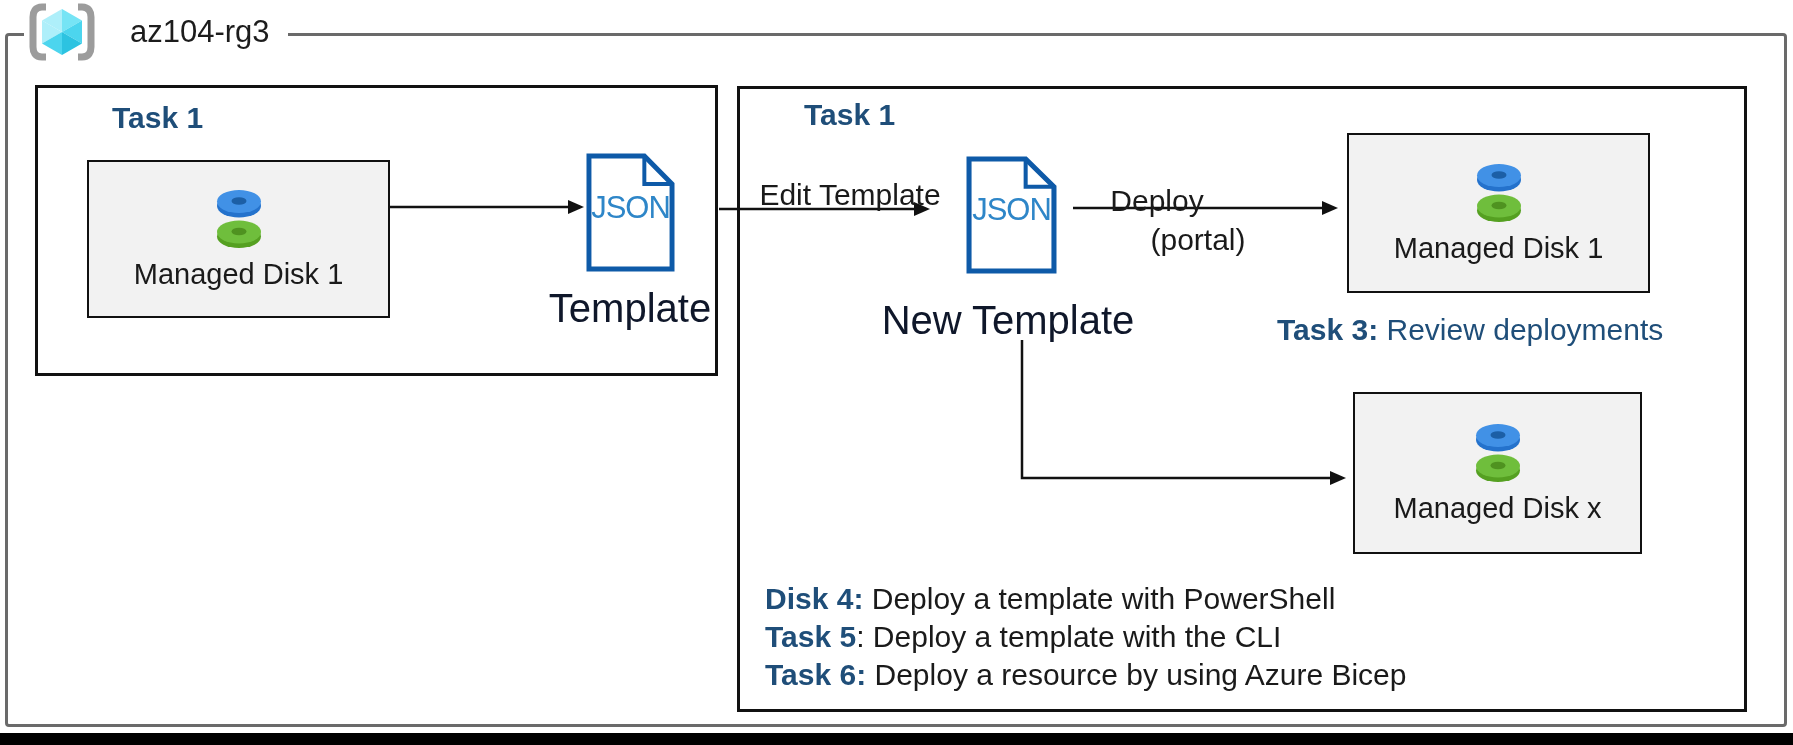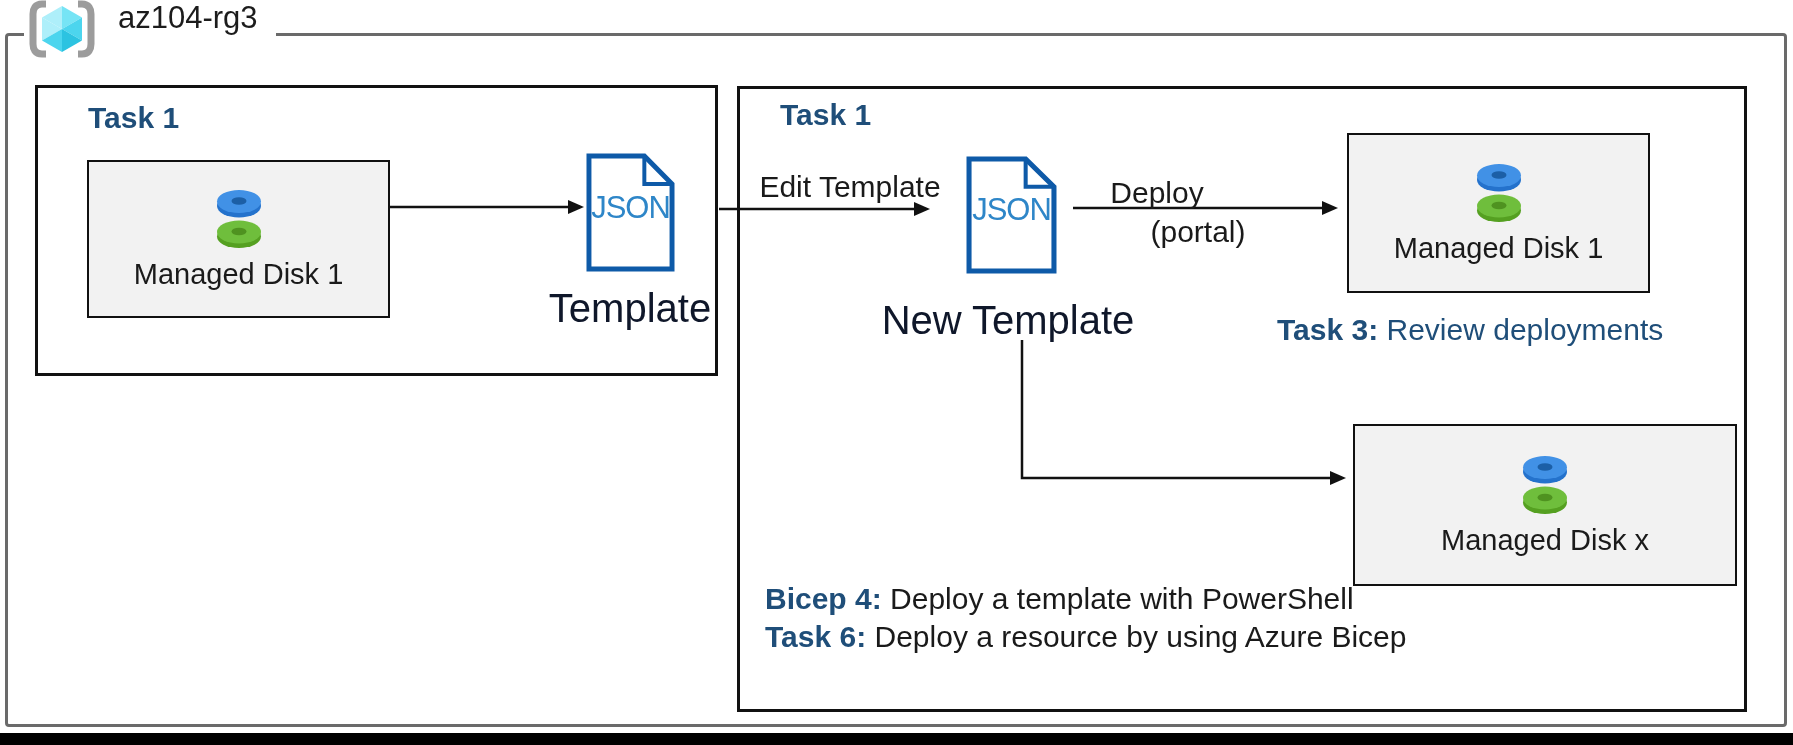--- a/index.html
+++ b/index.html
@@ -7,43 +7,43 @@
     position:relative;width:1793px;height:745px;background:#ffffff;
     font-family:"Liberation Sans", sans-serif;color:#1a1a1a;overflow:hidden;
   }
   .outer-box{
     position:absolute;left:5px;top:33px;width:1782px;height:694px;
     border:3px solid var(--outer_border,#6a6a6a);border-radius:4px;box-sizing:border-box;
   }
   .bottom-bar{position:absolute;left:0;top:733px;width:1793px;height:12px;background:#000;}
   .rg-legend{
     position:absolute;left:24px;top:0;height:64px;padding:0 18px 0 4px;background:#fff;
-    display:flex;align-items:flex-start;gap:22px;
+    display:flex;align-items:center;gap:34px;
   }
   .rg-name{font-size:31px;color:#1c1c1c;}
   .task-box{position:absolute;border:3px solid #111;box-sizing:border-box;background:#fff;}
-  .task-title{position:absolute;font-size:30px;font-weight:bold;color:var(--dark_blue,#1F4E79);white-space:nowrap;}
+  .task-title{position:absolute;font-size:30px;font-weight:bold;color:var(--dark_blue,#1F4E79);white-space:nowrap;margin-left:24px;}
   .disk-box{
     position:absolute;background:var(--box_fill,#f2f2f2);border:2px solid #111;box-sizing:border-box;
     display:flex;flex-direction:column;align-items:center;justify-content:center;gap:8px;
   }
   .disk-label{font-size:29px;color:#1a1a1a;white-space:nowrap;}
   .arrow-layer{position:absolute;left:0;top:0;pointer-events:none;}
   .arrow-line{stroke:#111;stroke-width:2.5;fill:none;}
   .arrow-head{fill:#111;}
   .json-icon{position:absolute;}
   .json-icon svg{position:absolute;left:0;top:0;width:100%;height:100%;}
   .json-stroke{stroke:var(--json_border,#0E5AA8);fill:none;}
   .json-fill{fill:#fff;stroke:var(--json_border,#0E5AA8);}
   .json-text{
     position:absolute;left:0;right:0;top:46%;transform:translateY(-50%);
     text-align:center;font-size:31px;color:var(--json_text,#2E86C8);letter-spacing:-1px;
   }
   .icon-label{position:absolute;font-size:40px;color:#0f172a;text-align:center;transform:translateX(-50%);white-space:nowrap;}
-  .flow-label{position:absolute;font-size:30px;color:#1a1a1a;text-align:center;transform:translateX(-50%);white-space:nowrap;}
+  .flow-label{position:absolute;font-size:30px;color:#1a1a1a;text-align:center;transform:translateX(-50%);white-space:nowrap;margin-top:8px;}
   .task-note{position:absolute;font-size:30px;white-space:nowrap;}
   .task-note .prefix{font-weight:bold;color:var(--dark_blue,#1F4E79);}
   .task-note.blue .rest{color:var(--dark_blue,#1F4E79);margin-top:16px;}
   .task-list{position:absolute;font-size:30px;line-height:38px;}
   .task-list .prefix{font-weight:bold;color:var(--dark_blue,#1F4E79);}
   .task-list .rest{color:#1a1a1a;}
   
   .dk-blue-rim{fill:var(--disk_blue_rim,#2472CC);} .dk-blue-top{fill:var(--disk_blue_top,#4191E6);}
   .dk-blue-hole{fill:var(--disk_blue_hole,#1C5FA6);}
   .dk-green-rim{fill:var(--disk_green_rim,#55A021);} .dk-green-top{fill:var(--disk_green_top,#6FBE3C);}
@@ -136,34 +136,37 @@
       <ellipse class="dk-green-top" cx="24" cy="44" rx="22" ry="11.5"></ellipse>
       <ellipse class="dk-green-hole" cx="24" cy="43.5" rx="7.5" ry="3.8"></ellipse>
     </svg>
     <div class="disk-label">Managed Disk 1</div>
   </div>
 
   <div class="task-note blue" style="left:1277px;top:313px;">
     <span class="prefix">Task 3:</span><span class="rest"> Review deployments</span>
   </div>
 
-  <div class="disk-box" style="left:1353px;top:424px;width:384px;height:162px;">
+  <div class="disk-box" style="left:1353px;top:392px;width:289px;height:162px;">
     <svg width="48" height="62" viewBox="0 0 48 62">
       <ellipse class="dk-blue-rim" cx="24" cy="18" rx="22" ry="11.5"></ellipse>
       <ellipse class="dk-blue-top" cx="24" cy="13.5" rx="22" ry="11.5"></ellipse>
       <ellipse class="dk-blue-hole" cx="24" cy="13" rx="7.5" ry="3.8"></ellipse>
       <ellipse class="dk-green-rim" cx="24" cy="48.5" rx="22" ry="11.5"></ellipse>
       <ellipse class="dk-green-top" cx="24" cy="44" rx="22" ry="11.5"></ellipse>
       <ellipse class="dk-green-hole" cx="24" cy="43.5" rx="7.5" ry="3.8"></ellipse>
     </svg>
     <div class="disk-label">Managed Disk x</div>
   </div>
 
   <div class="task-list" style="left:765px;top:580px;">
     <div>
-      <span class="prefix">Bicep 4:</span><span class="rest"> Deploy a template with PowerShell</span>
+      <span class="prefix">Disk 4:</span><span class="rest"> Deploy a template with PowerShell</span>
+    </div>
+    <div>
+      <span class="prefix">Task 5</span><span class="rest">: Deploy a template with the CLI</span>
     </div>
     <div>
       <span class="prefix">Task 6:</span><span class="rest"> Deploy a resource by using Azure Bicep</span>
     </div>
   </div>
 
 </div>
 
 </body></html>

